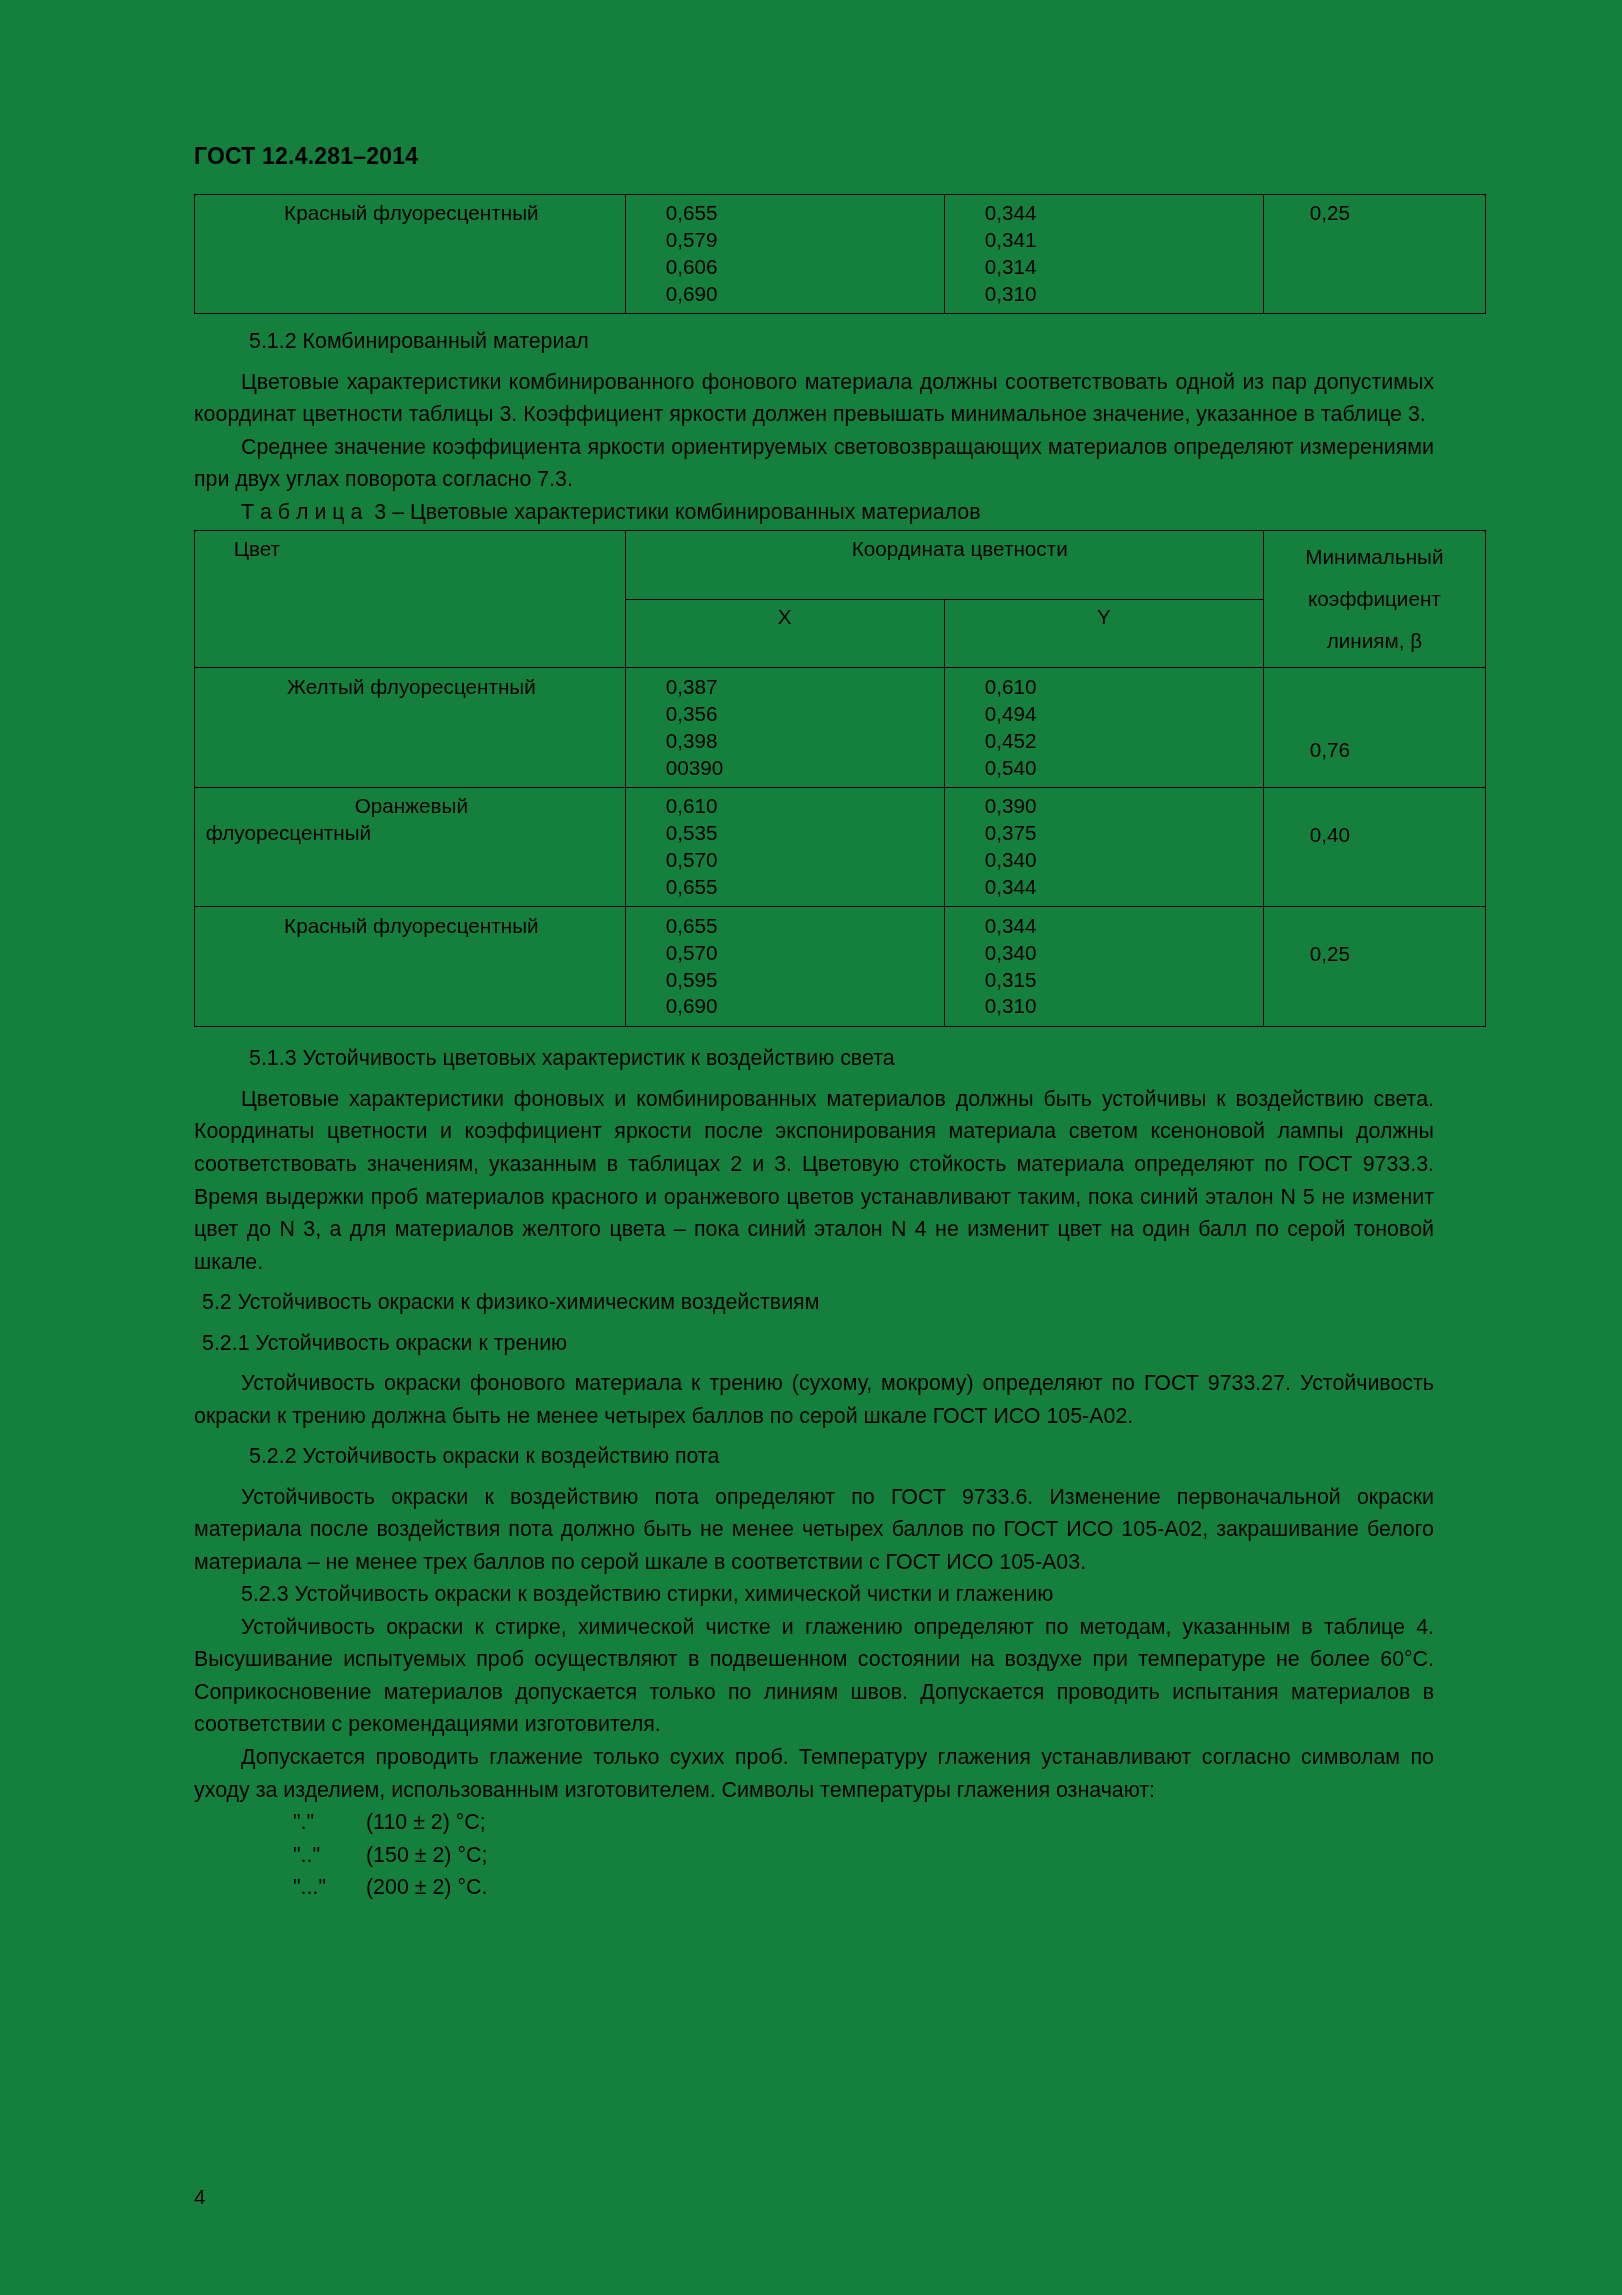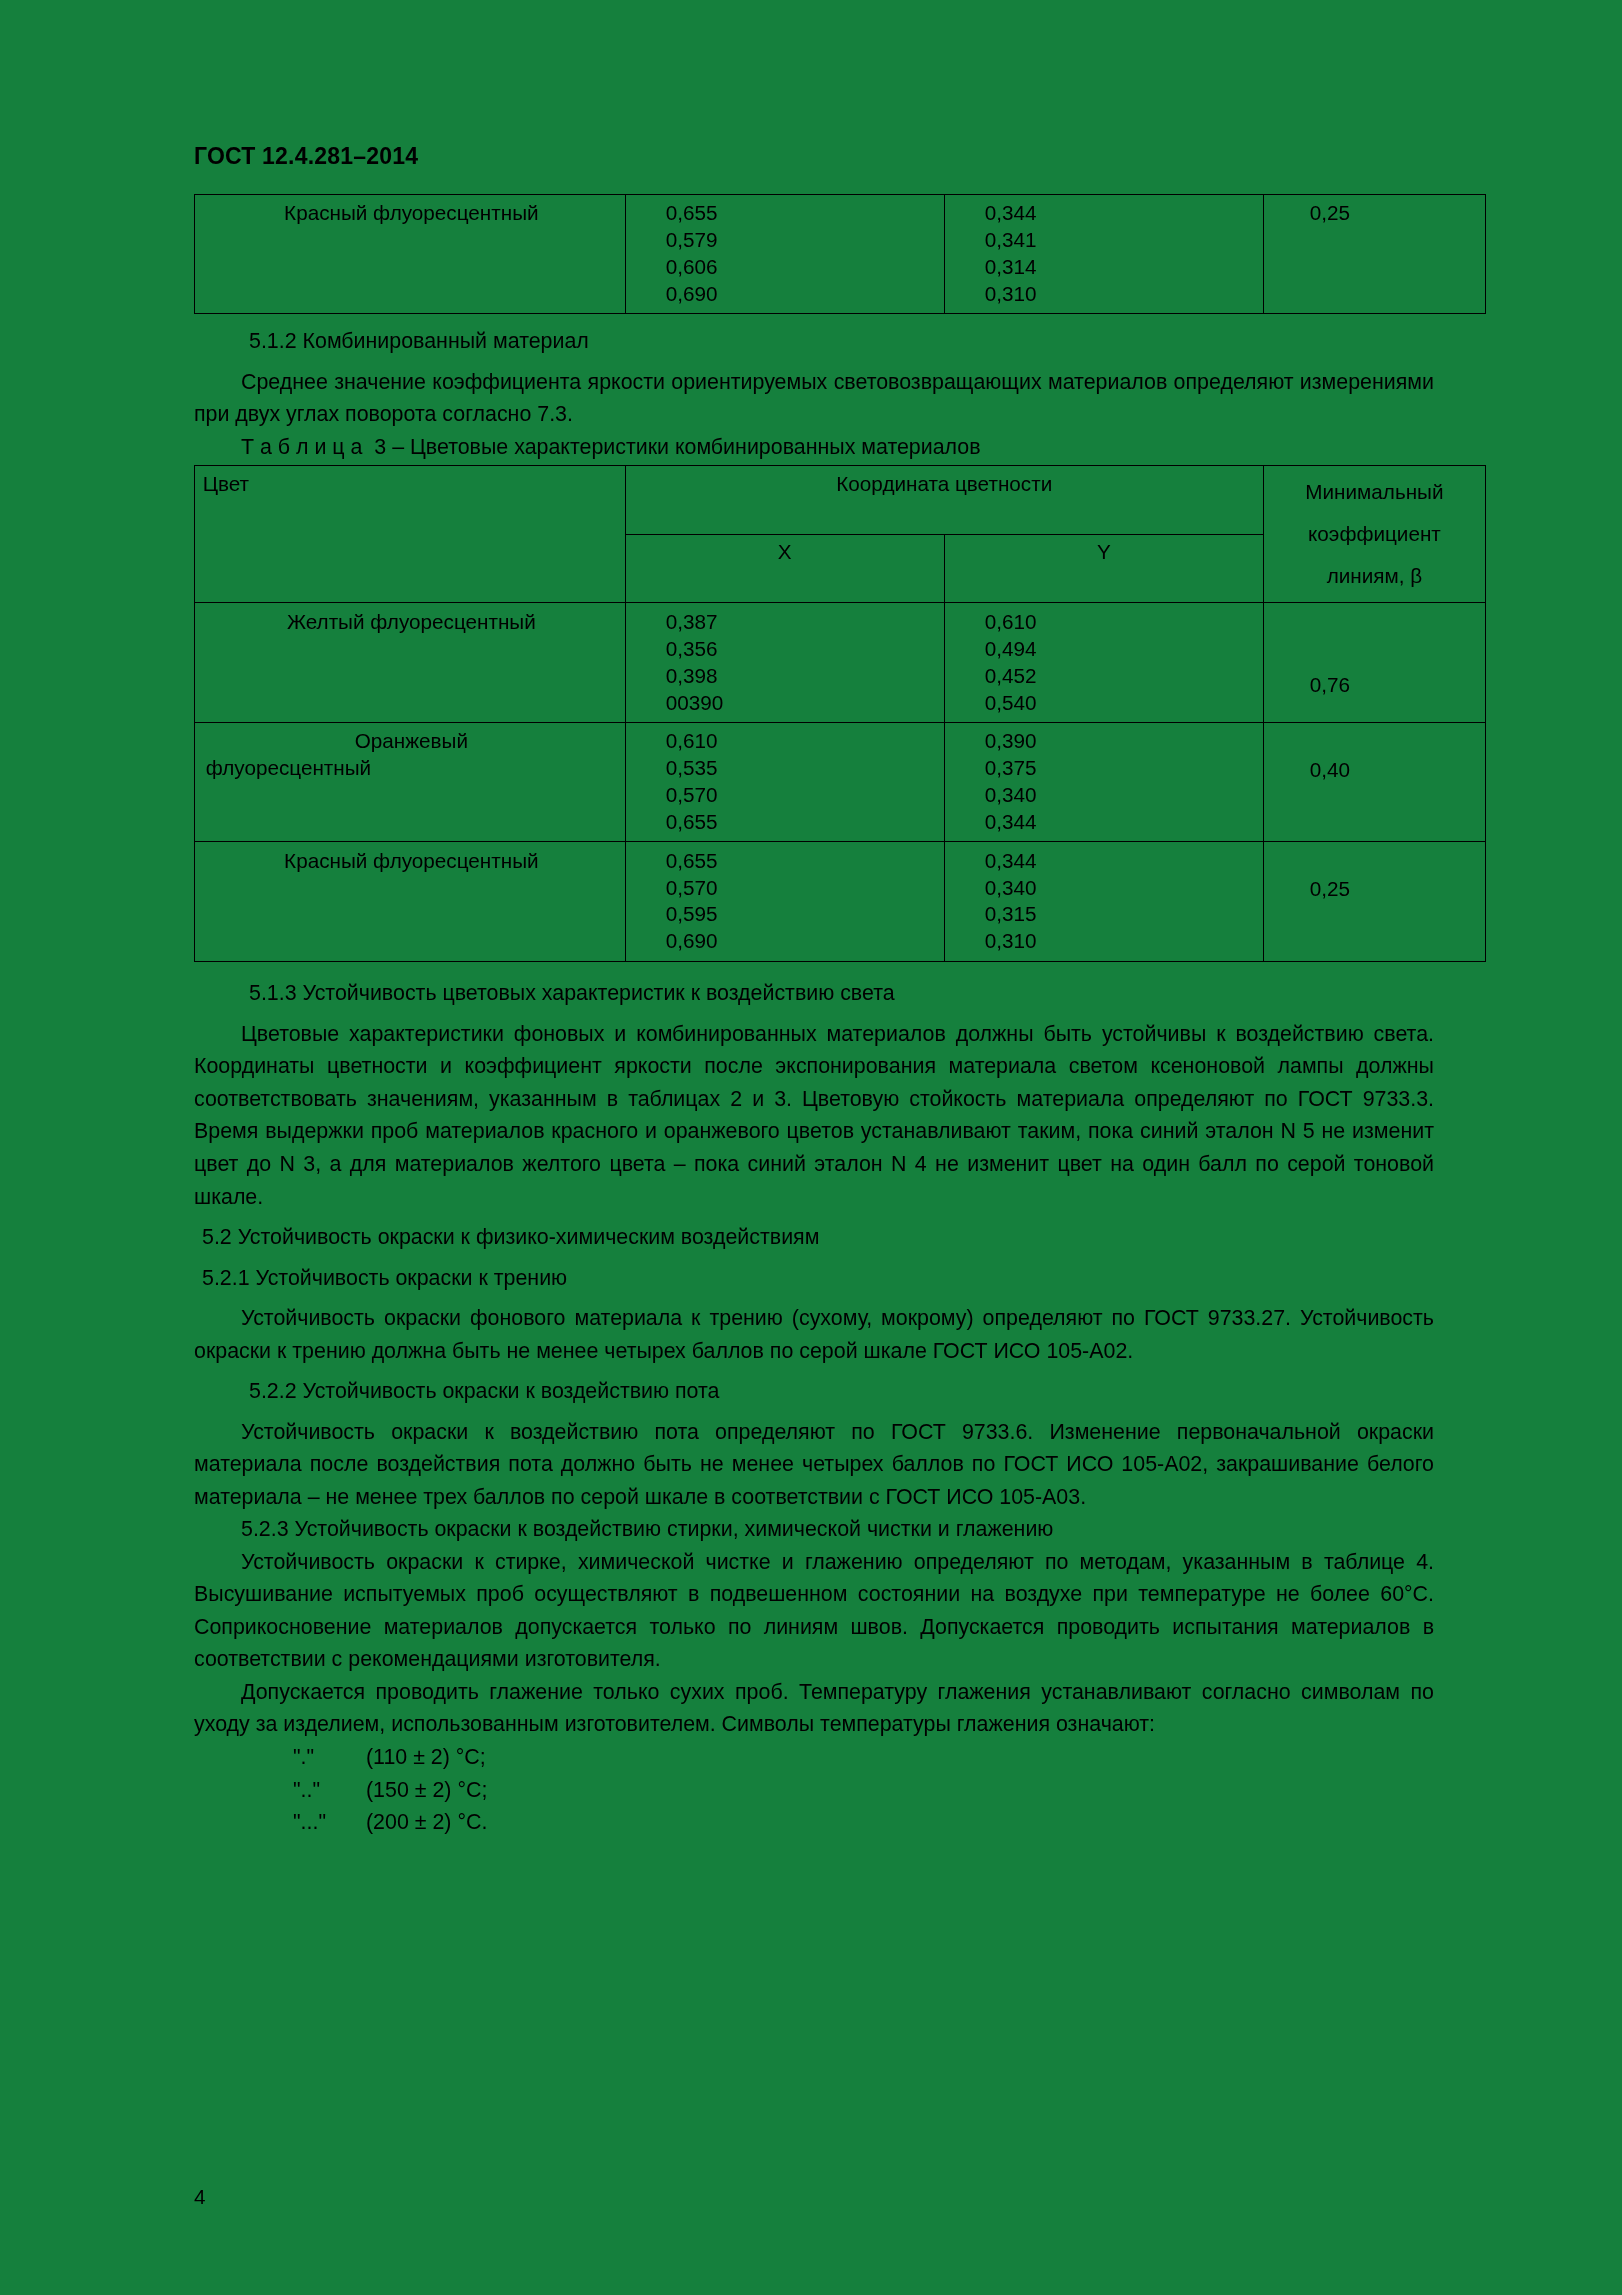--- a/index.html
+++ b/index.html
@@ -70,21 +70,21 @@
   .beta-val {
     padding-left: 46px;
   }
 
   
   .tbl-top td { height: 0.8px; }
   .tbl-top .pad-tall { padding-bottom: 23px; }
 
   
   .hdr-center { text-align: center; }
-  .hdr-cell { padding: 4.6px 7.7px; }
+  .hdr-cell { padding: 4.6px 7.7px; margin-left: 31px; }
   .hdr-sub { text-align: center; padding: 4.6px 7.7px; }
   .hdr-minkoef {
     text-align: center;
     padding: 4.6px 9.2px;
     line-height: 2.05;
   }
 
   
   p.body {
     font-size: 21.4px;
@@ -170,20 +170,21 @@
           <td>
             <div class="cell-pad beta-val">0,25</div>
           </td>
         </tr>
       </tbody>
     </table>
 
     <div class="after-table-gap"></div>
 
     <h3 class="sec">5.1.2 Комбинированный материал</h3>
+    <p class="body">Цветовые характеристики комбинированного фонового материала должны соответствовать одной из пар допустимых координат цветности таблицы 3. Коэффициент яркости должен превышать минимальное значение, указанное в таблице 3.</p>
     <p class="body">Среднее значение коэффициента яркости ориентируемых световозвращающих материалов определяют измерениями при двух углах поворота согласно 7.3.</p>
 
     <div class="caption">Т а б л и ц а  3 – Цветовые характеристики комбинированных материалов</div>
 
     <table class="gost">
       <colgroup>
         <col class="col-color">
           <col class="col-x">
           <col class="col-y">
           <col class="col-beta">

